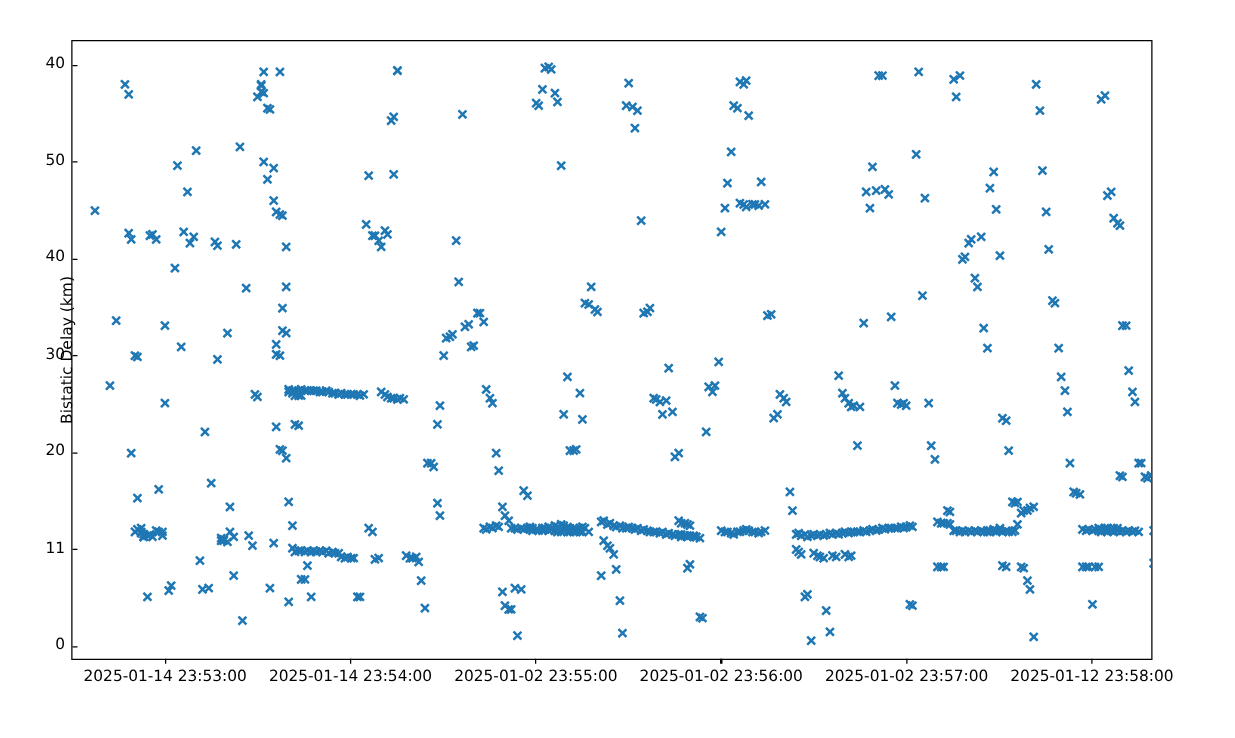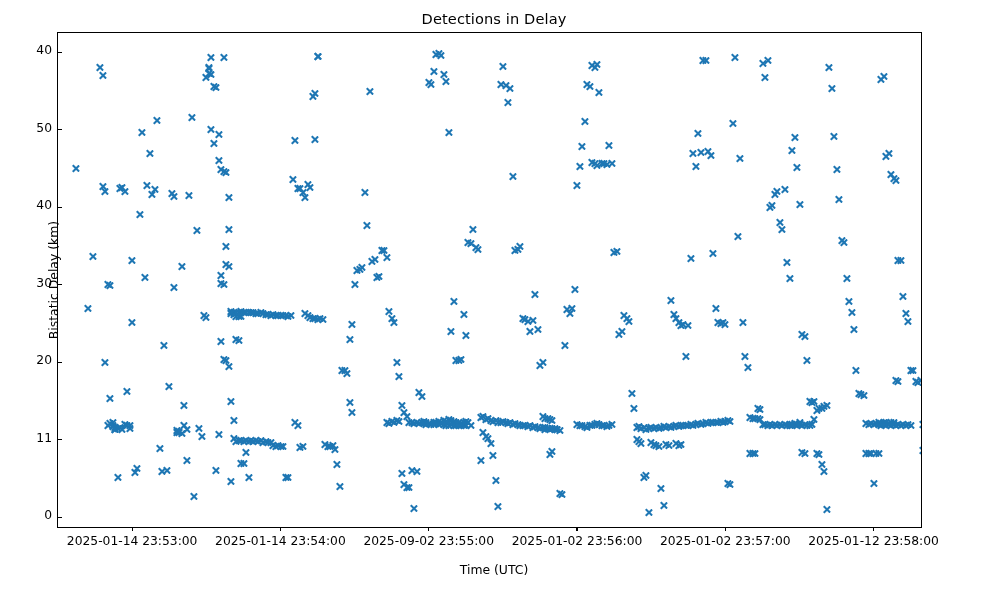--- a/index.html
+++ b/index.html
@@ -34,21 +34,20 @@
   #xlabel{
     position:absolute;left:0;top:562px;width:988px;text-align:center;
     font-size:12.4px;color:#000;
   }
 </style>
 </head>
 <body>
 
 <div id="figure">
 
-  <div id="chart-title">Detections in Delay</div>
 
   <div id="axes">
     <div id="points">
         <div class="mk" style="left: 17.3px; top: 135.625px;"></div>
         <div class="mk" style="left: 29.6571px; top: 275.125px;"></div>
         <div class="mk" style="left: 34.6px; top: 223.975px;"></div>
         <div class="mk" style="left: 42.0143px; top: 34.1px;"></div>
         <div class="mk" style="left: 44.4857px; top: 42.625px;"></div>
         <div class="mk" style="left: 46.9571px; top: 329.375px;"></div>
         <div class="mk" style="left: 49.4286px; top: 251.1px;"></div>
@@ -728,33 +727,32 @@
         <div class="xtick" style="left: 74.1429px;">
           <div class="tline"></div>
           <div class="tlab">2025-01-14 23:53:00</div>
         </div>
         <div class="xtick" style="left: 222.429px;">
           <div class="tline"></div>
           <div class="tlab">2025-01-14 23:54:00</div>
         </div>
         <div class="xtick" style="left: 370.714px;">
           <div class="tline"></div>
-          <div class="tlab">2025-09-02 23:55:00</div>
+          <div class="tlab">2025-01-02 23:55:00</div>
         </div>
         <div class="xtick" style="left: 519px;">
           <div class="tline"></div>
           <div class="tlab">2025-01-02 23:56:00</div>
         </div>
         <div class="xtick" style="left: 667.286px;">
           <div class="tline"></div>
           <div class="tlab">2025-01-02 23:57:00</div>
         </div>
         <div class="xtick" style="left: 815.571px;">
           <div class="tline"></div>
           <div class="tlab">2025-01-12 23:58:00</div>
         </div>
       </div>
     <div id="ylabel">Bistatic Delay (km)</div>
   </div>
 
-  <div id="xlabel">Time (UTC)</div>
 
 </div>
 
 </body></html>

